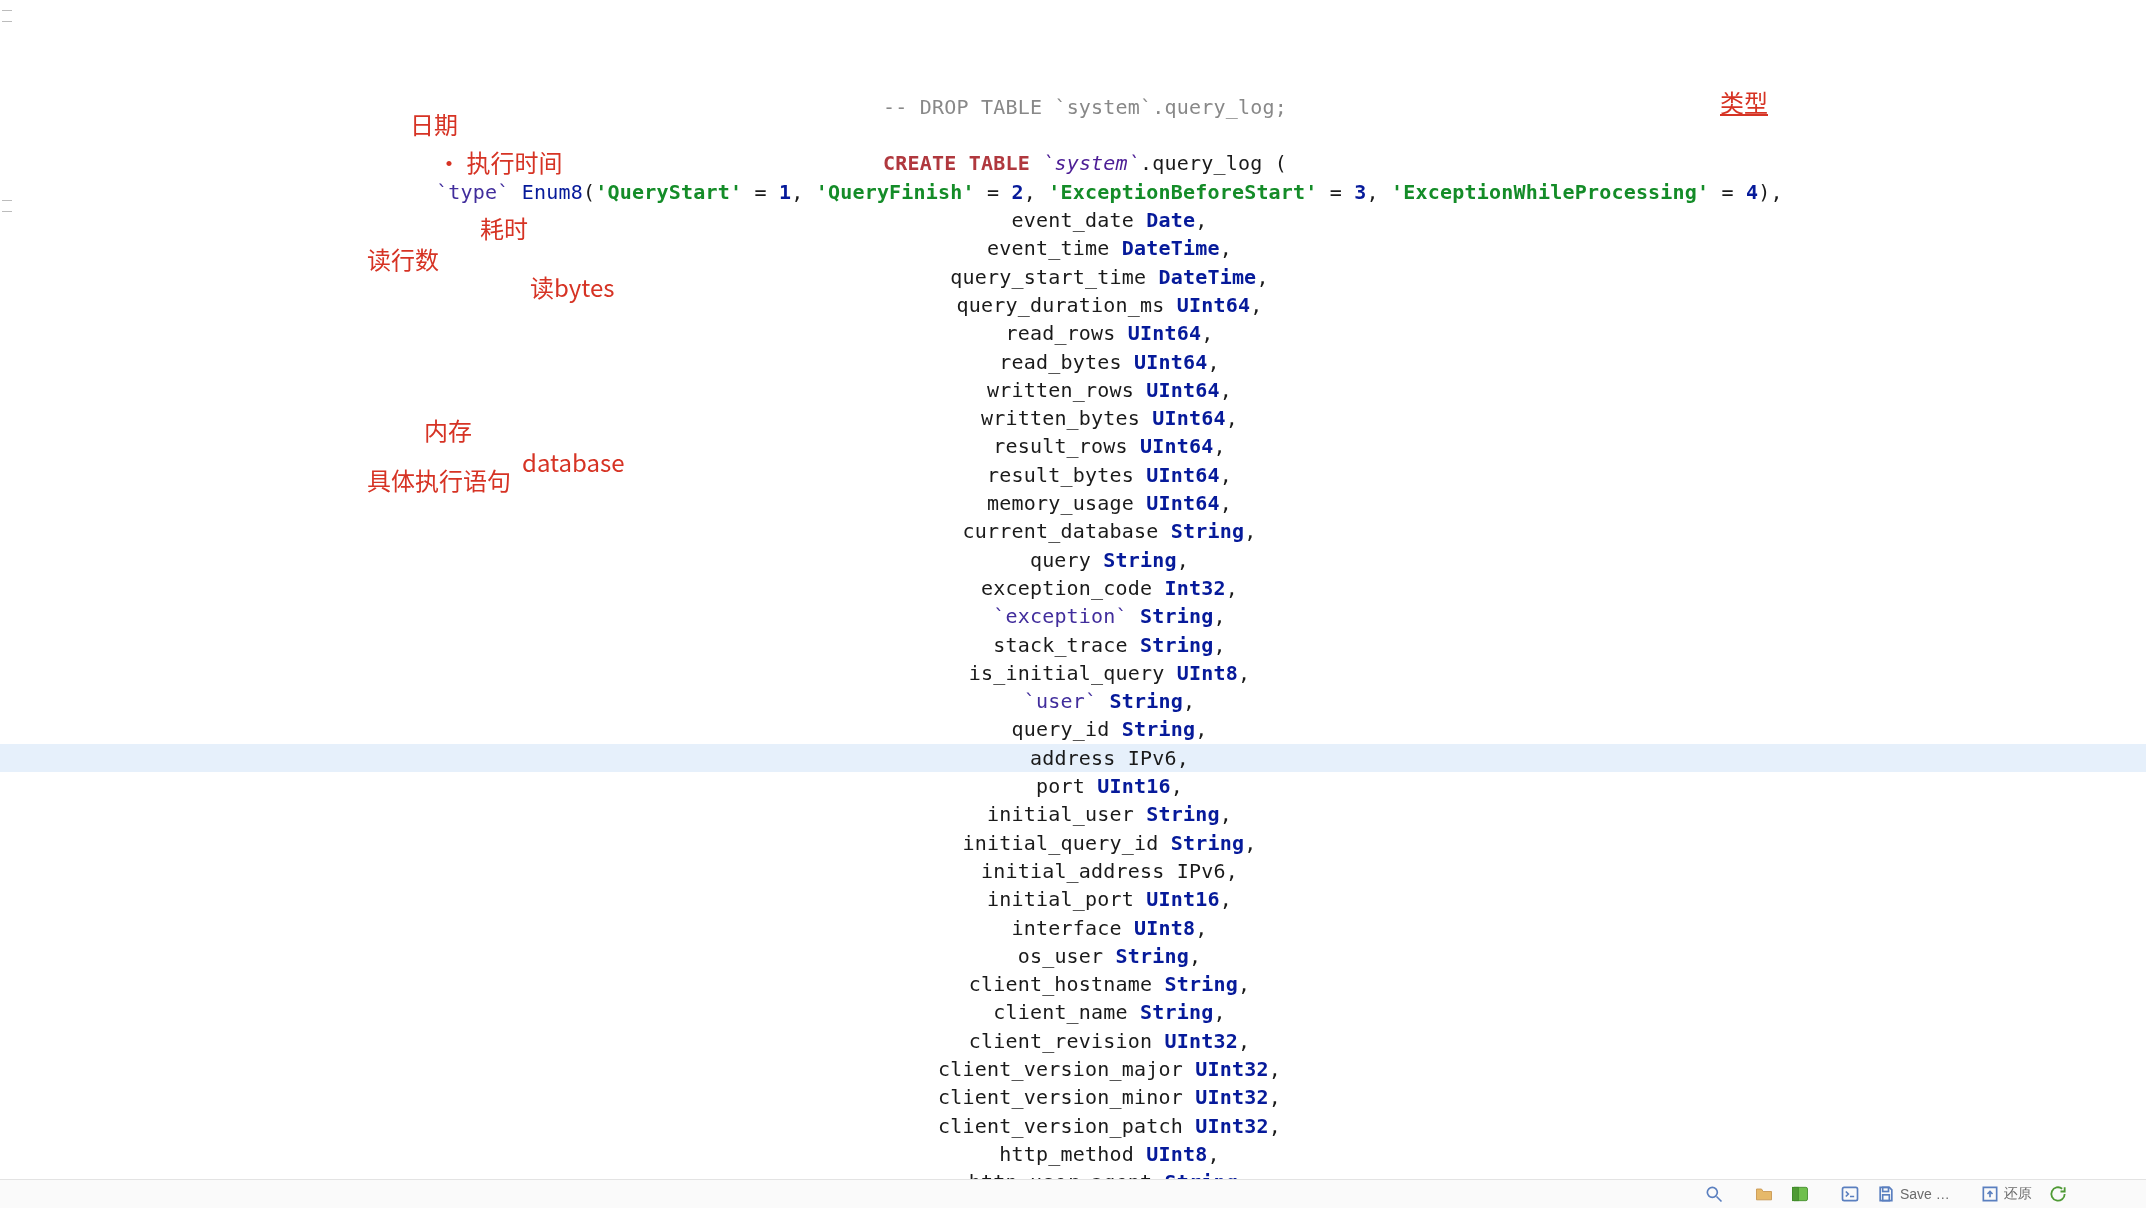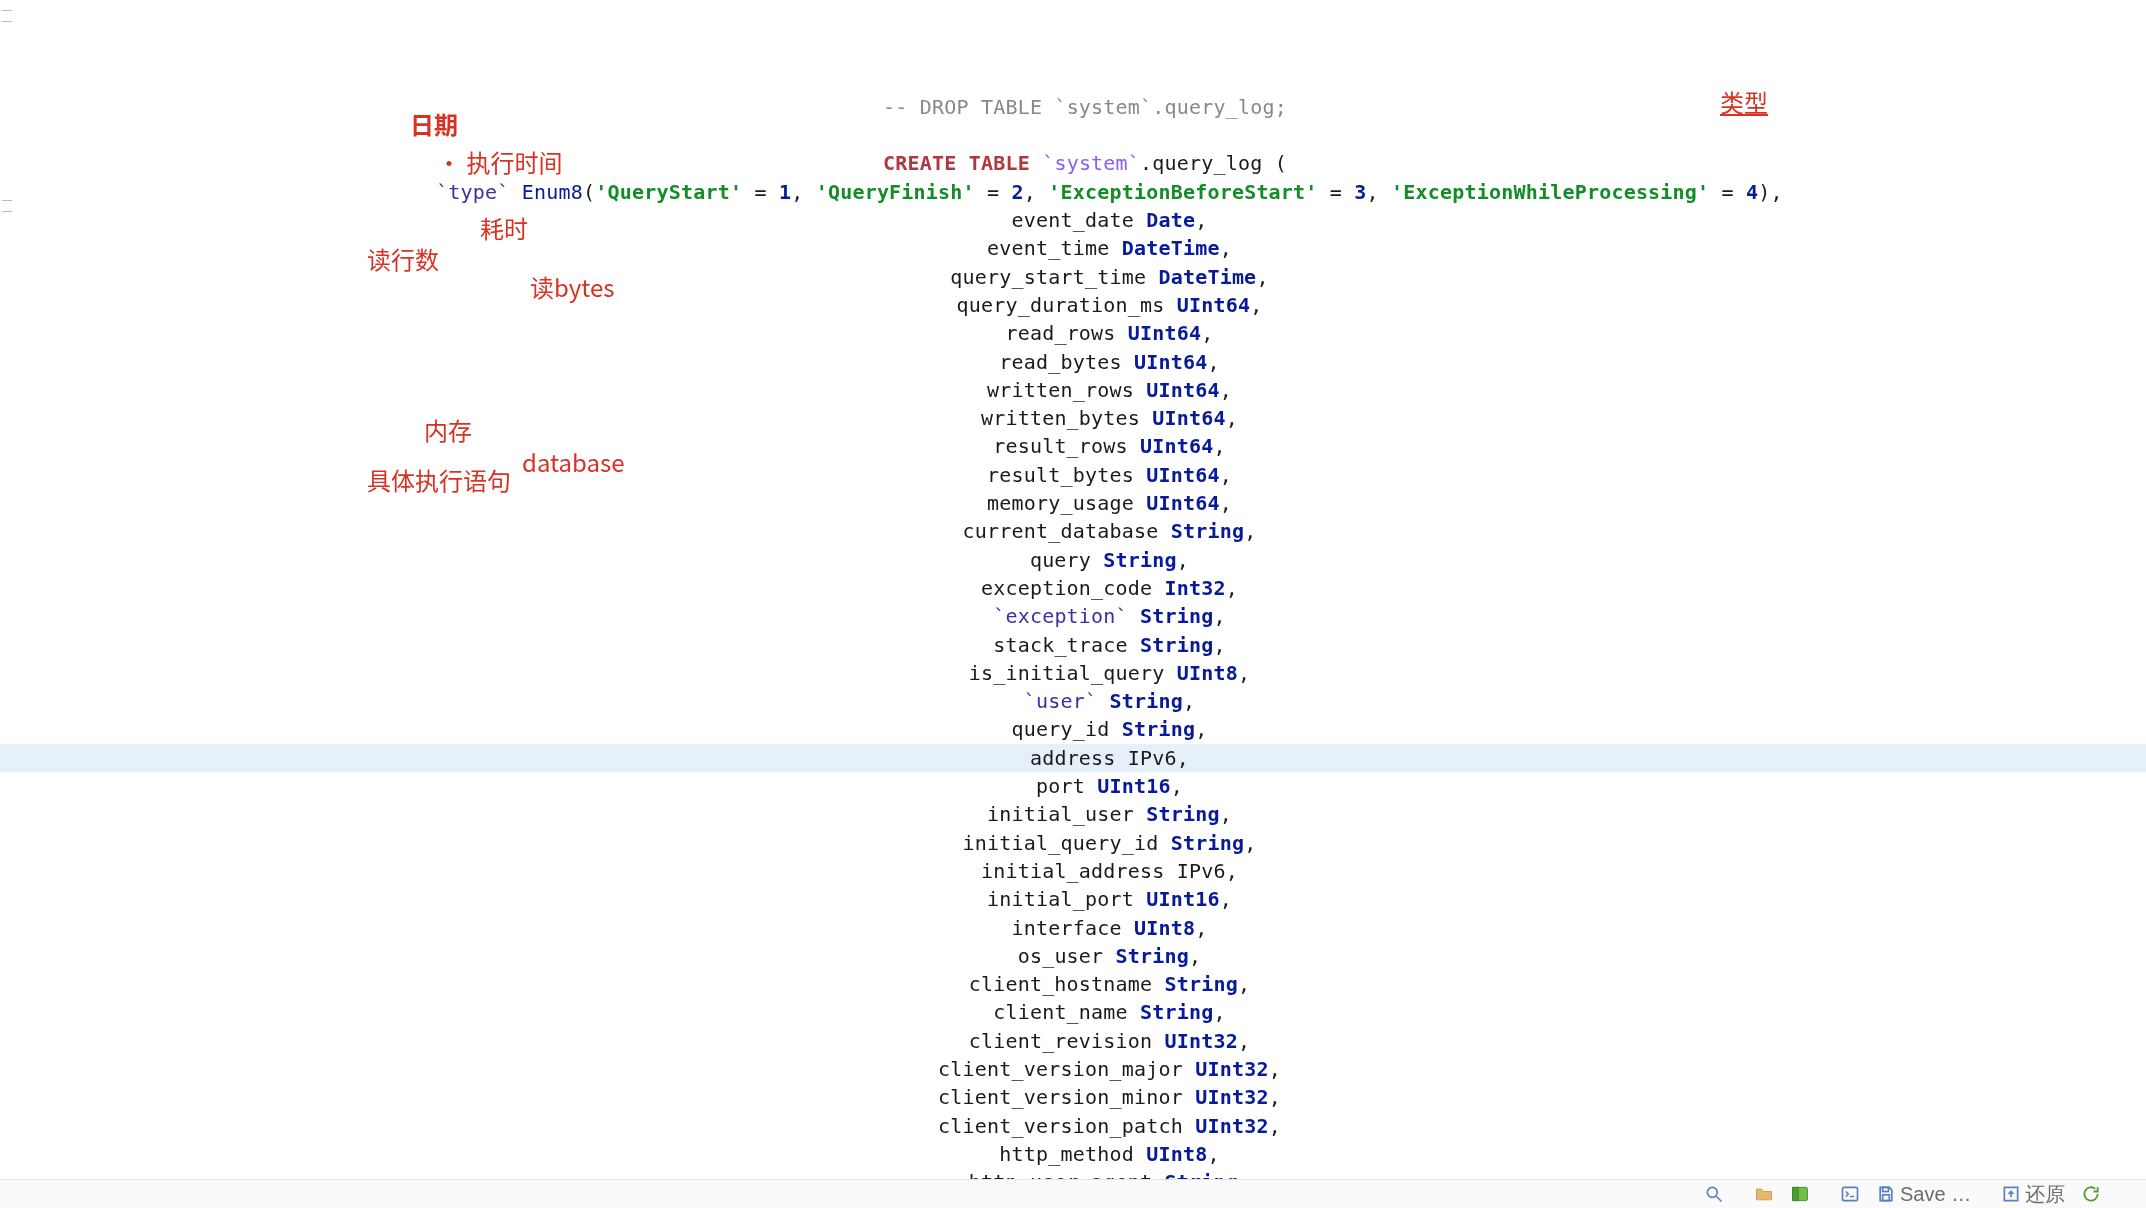--- a/index.html
+++ b/index.html
@@ -60,21 +60,21 @@
     padding-left: 24px;
     margin-right: -1000px;
     padding-right: 1000px;
   }
 
   
   .c-comment { color: #888888; }
   .c-keyword { color: #b0383e; font-weight: 700; }
   .c-ident   { color: #1a1a1a; }
   .c-ident-bt { color: #412d9c; } 
-  .c-type-schema { color: #8b5cf6; }
+  .c-type-schema { color: #4c1d95; font-style: italic; }
   .c-type    { color: #061a9a; font-weight: 700; }
   .c-func    { color: #061a9a; font-weight: 400; margin-top: 32px; }
   .c-string  { color: #148c28; font-weight: 700;}
   .c-number  { color: #061a9a; font-weight: 700; }
   .c-op      { color: #1a1a1a; }
 
   
   .annot {
     position: absolute;
     color: #d63324;
@@ -91,21 +91,21 @@
     right: 0;
     bottom: 0;
     height: 28px;
     border-top: 1px solid #e3e3e3;
     background: #fafafa;
     display: flex;
     align-items: center;
     gap: 8px;
     padding-left: 1700px;
     font-family: "Segoe UI","Helvetica Neue",sans-serif;
-    font-size: 20px;
+    font-size: 14px;
     color: #6b6b6b;
   }
   .sb-item {
     display: flex;
     align-items: center;
     gap: 4px;
     padding: 0 4px;
     height: 100%;
   }
   .sb-item svg { display: block; }
@@ -124,21 +124,21 @@
     <div class="fold" style="top:10px"></div>
     <div class="fold" style="top:200px"></div>
   </div>
 
   <div class="code-area" id="code-area">
     
   <div class="code-line"><span class="c-comment">-- DROP TABLE `system`.query_log;</span></div><div class="code-line"><span> </span></div><div class="code-line"><span class="c-keyword">CREATE TABLE</span><span> </span><span class="c-type-schema">`system`</span><span class="c-op">.</span><span class="c-ident">query_log</span><span class="c-op"> (</span></div><div class="code-line"><span>    </span><span class="c-ident-bt">`type`</span><span> </span><span class="c-func">Enum8</span><span class="c-op">(</span><span class="c-string">'QueryStart'</span><span class="c-op"> = </span><span class="c-number">1</span><span class="c-op">, </span><span class="c-string">'QueryFinish'</span><span class="c-op"> = </span><span class="c-number">2</span><span class="c-op">, </span><span class="c-string">'ExceptionBeforeStart'</span><span class="c-op"> = </span><span class="c-number">3</span><span class="c-op">, </span><span class="c-string">'ExceptionWhileProcessing'</span><span class="c-op"> = </span><span class="c-number">4</span><span class="c-op">)</span><span class="c-op">,</span></div><div class="code-line"><span>    </span><span class="c-ident">event_date</span><span> </span><span class="c-type">Date</span><span class="c-op">,</span></div><div class="code-line"><span>    </span><span class="c-ident">event_time</span><span> </span><span class="c-type">DateTime</span><span class="c-op">,</span></div><div class="code-line"><span>    </span><span class="c-ident">query_start_time</span><span> </span><span class="c-type">DateTime</span><span class="c-op">,</span></div><div class="code-line"><span>    </span><span class="c-ident">query_duration_ms</span><span> </span><span class="c-type">UInt64</span><span class="c-op">,</span></div><div class="code-line"><span>    </span><span class="c-ident">read_rows</span><span> </span><span class="c-type">UInt64</span><span class="c-op">,</span></div><div class="code-line"><span>    </span><span class="c-ident">read_bytes</span><span> </span><span class="c-type">UInt64</span><span class="c-op">,</span></div><div class="code-line"><span>    </span><span class="c-ident">written_rows</span><span> </span><span class="c-type">UInt64</span><span class="c-op">,</span></div><div class="code-line"><span>    </span><span class="c-ident">written_bytes</span><span> </span><span class="c-type">UInt64</span><span class="c-op">,</span></div><div class="code-line"><span>    </span><span class="c-ident">result_rows</span><span> </span><span class="c-type">UInt64</span><span class="c-op">,</span></div><div class="code-line"><span>    </span><span class="c-ident">result_bytes</span><span> </span><span class="c-type">UInt64</span><span class="c-op">,</span></div><div class="code-line"><span>    </span><span class="c-ident">memory_usage</span><span> </span><span class="c-type">UInt64</span><span class="c-op">,</span></div><div class="code-line"><span>    </span><span class="c-ident">current_database</span><span> </span><span class="c-type">String</span><span class="c-op">,</span></div><div class="code-line"><span>    </span><span class="c-ident">query</span><span> </span><span class="c-type">String</span><span class="c-op">,</span></div><div class="code-line"><span>    </span><span class="c-ident">exception_code</span><span> </span><span class="c-type">Int32</span><span class="c-op">,</span></div><div class="code-line"><span>    </span><span class="c-ident-bt">`exception`</span><span> </span><span class="c-type">String</span><span class="c-op">,</span></div><div class="code-line"><span>    </span><span class="c-ident">stack_trace</span><span> </span><span class="c-type">String</span><span class="c-op">,</span></div><div class="code-line"><span>    </span><span class="c-ident">is_initial_query</span><span> </span><span class="c-type">UInt8</span><span class="c-op">,</span></div><div class="code-line"><span>    </span><span class="c-ident-bt">`user`</span><span> </span><span class="c-type">String</span><span class="c-op">,</span></div><div class="code-line"><span>    </span><span class="c-ident">query_id</span><span> </span><span class="c-type">String</span><span class="c-op">,</span></div><div class="code-line highlight"><span>    </span><span class="c-ident">address</span><span> </span><span class="c-ident">IPv6</span><span class="c-op">,</span></div><div class="code-line"><span>    </span><span class="c-ident">port</span><span> </span><span class="c-type">UInt16</span><span class="c-op">,</span></div><div class="code-line"><span>    </span><span class="c-ident">initial_user</span><span> </span><span class="c-type">String</span><span class="c-op">,</span></div><div class="code-line"><span>    </span><span class="c-ident">initial_query_id</span><span> </span><span class="c-type">String</span><span class="c-op">,</span></div><div class="code-line"><span>    </span><span class="c-ident">initial_address</span><span> </span><span class="c-ident">IPv6</span><span class="c-op">,</span></div><div class="code-line"><span>    </span><span class="c-ident">initial_port</span><span> </span><span class="c-type">UInt16</span><span class="c-op">,</span></div><div class="code-line"><span>    </span><span class="c-ident">interface</span><span> </span><span class="c-type">UInt8</span><span class="c-op">,</span></div><div class="code-line"><span>    </span><span class="c-ident">os_user</span><span> </span><span class="c-type">String</span><span class="c-op">,</span></div><div class="code-line"><span>    </span><span class="c-ident">client_hostname</span><span> </span><span class="c-type">String</span><span class="c-op">,</span></div><div class="code-line"><span>    </span><span class="c-ident">client_name</span><span> </span><span class="c-type">String</span><span class="c-op">,</span></div><div class="code-line"><span>    </span><span class="c-ident">client_revision</span><span> </span><span class="c-type">UInt32</span><span class="c-op">,</span></div><div class="code-line"><span>    </span><span class="c-ident">client_version_major</span><span> </span><span class="c-type">UInt32</span><span class="c-op">,</span></div><div class="code-line"><span>    </span><span class="c-ident">client_version_minor</span><span> </span><span class="c-type">UInt32</span><span class="c-op">,</span></div><div class="code-line"><span>    </span><span class="c-ident">client_version_patch</span><span> </span><span class="c-type">UInt32</span><span class="c-op">,</span></div><div class="code-line"><span>    </span><span class="c-ident">http_method</span><span> </span><span class="c-type">UInt8</span><span class="c-op">,</span></div><div class="code-line"><span>    </span><span class="c-ident">http_user_agent</span><span> </span><span class="c-type">String</span><span class="c-op">,</span></div><div class="code-line"><span>    </span><span class="c-ident">quota_key</span><span> </span><span class="c-type">String</span><span class="c-op">,</span></div></div>
 
   <div id="annots">
       <div class="annot" style="left: 1720px; top: 90px; text-decoration: underline;">类型</div>
-      <div class="annot" style="left: 410px; top: 112px; font-weight: bold;">日期</div>
+      <div class="annot" style="left: 410px; top: 112px;">日期</div>
       <div class="annot" style="left: 405px; top: 150px; margin-left: 32px;">·  执行时间</div>
       <div class="annot" style="left: 480px; top: 216px;">耗时</div>
       <div class="annot" style="left: 367px; top: 247px;">读行数</div>
       <div class="annot" style="left: 530px; top: 275px;">读bytes</div>
       <div class="annot" style="left: 424px; top: 418px;">内存</div>
       <div class="annot" style="left: 522px; top: 450px;">database</div>
       <div class="annot" style="left: 367px; top: 468px;">具体执行语句</div>
     </div>
 
   <div class="statusbar">

